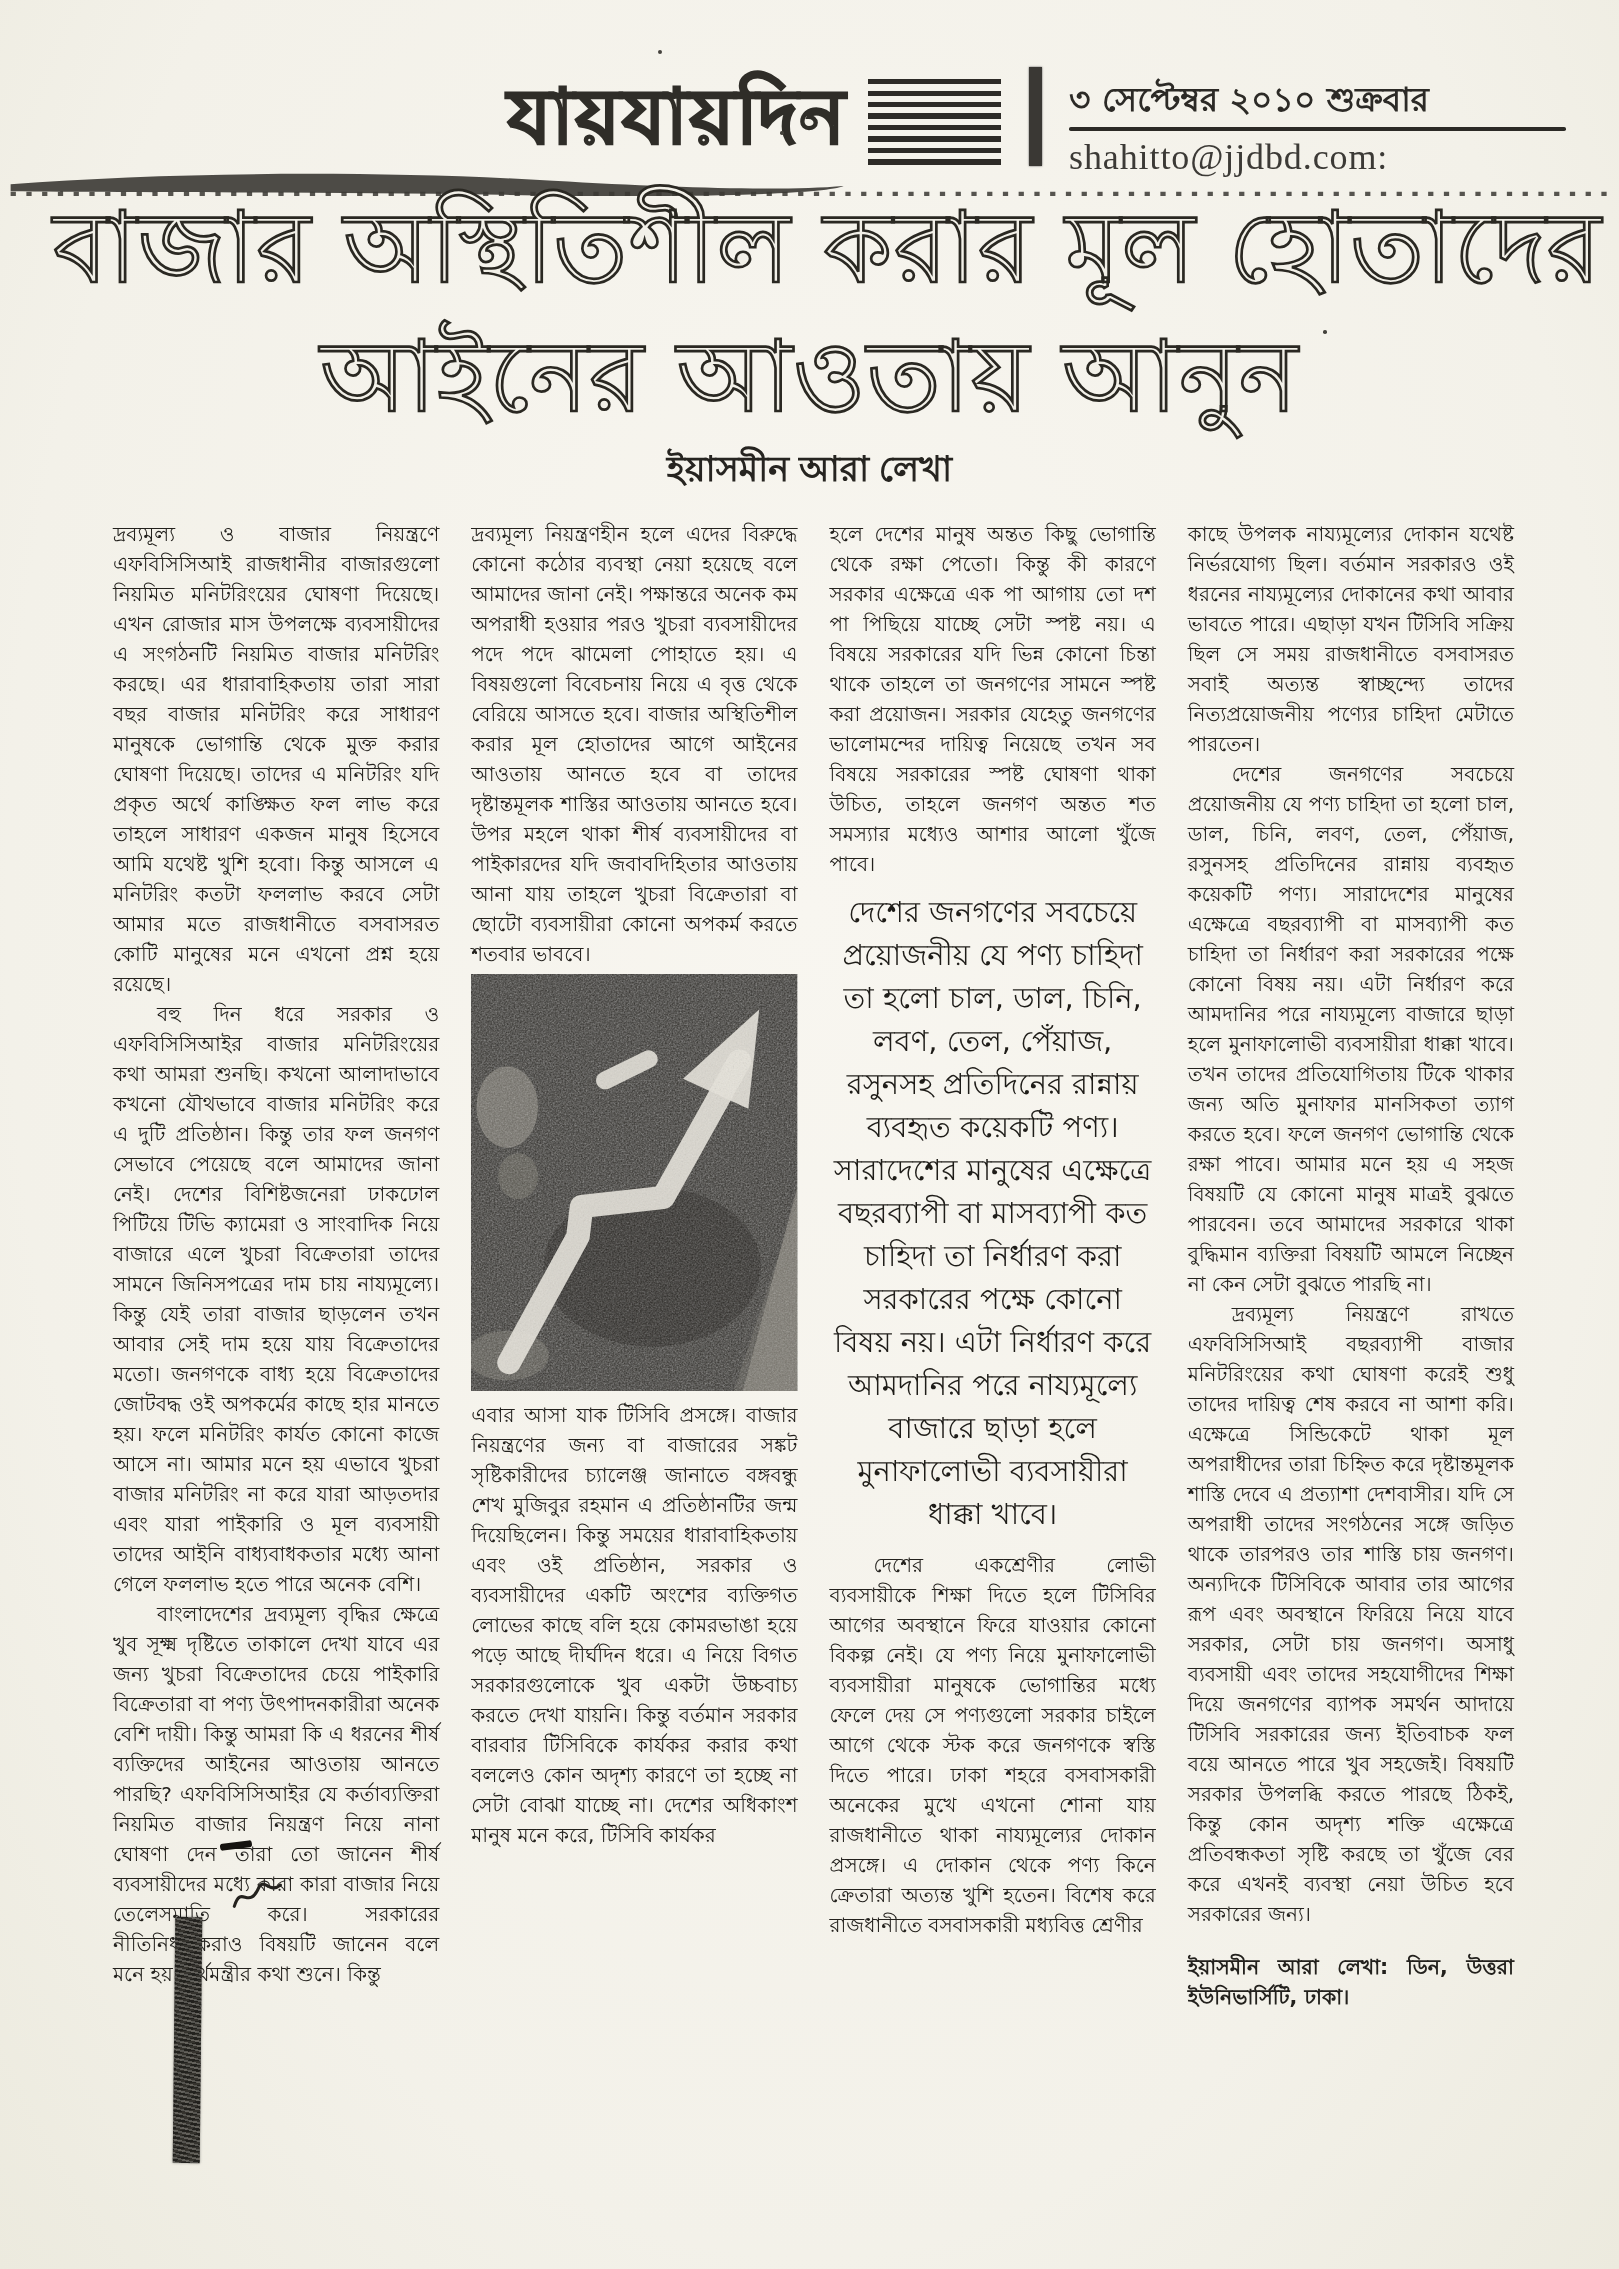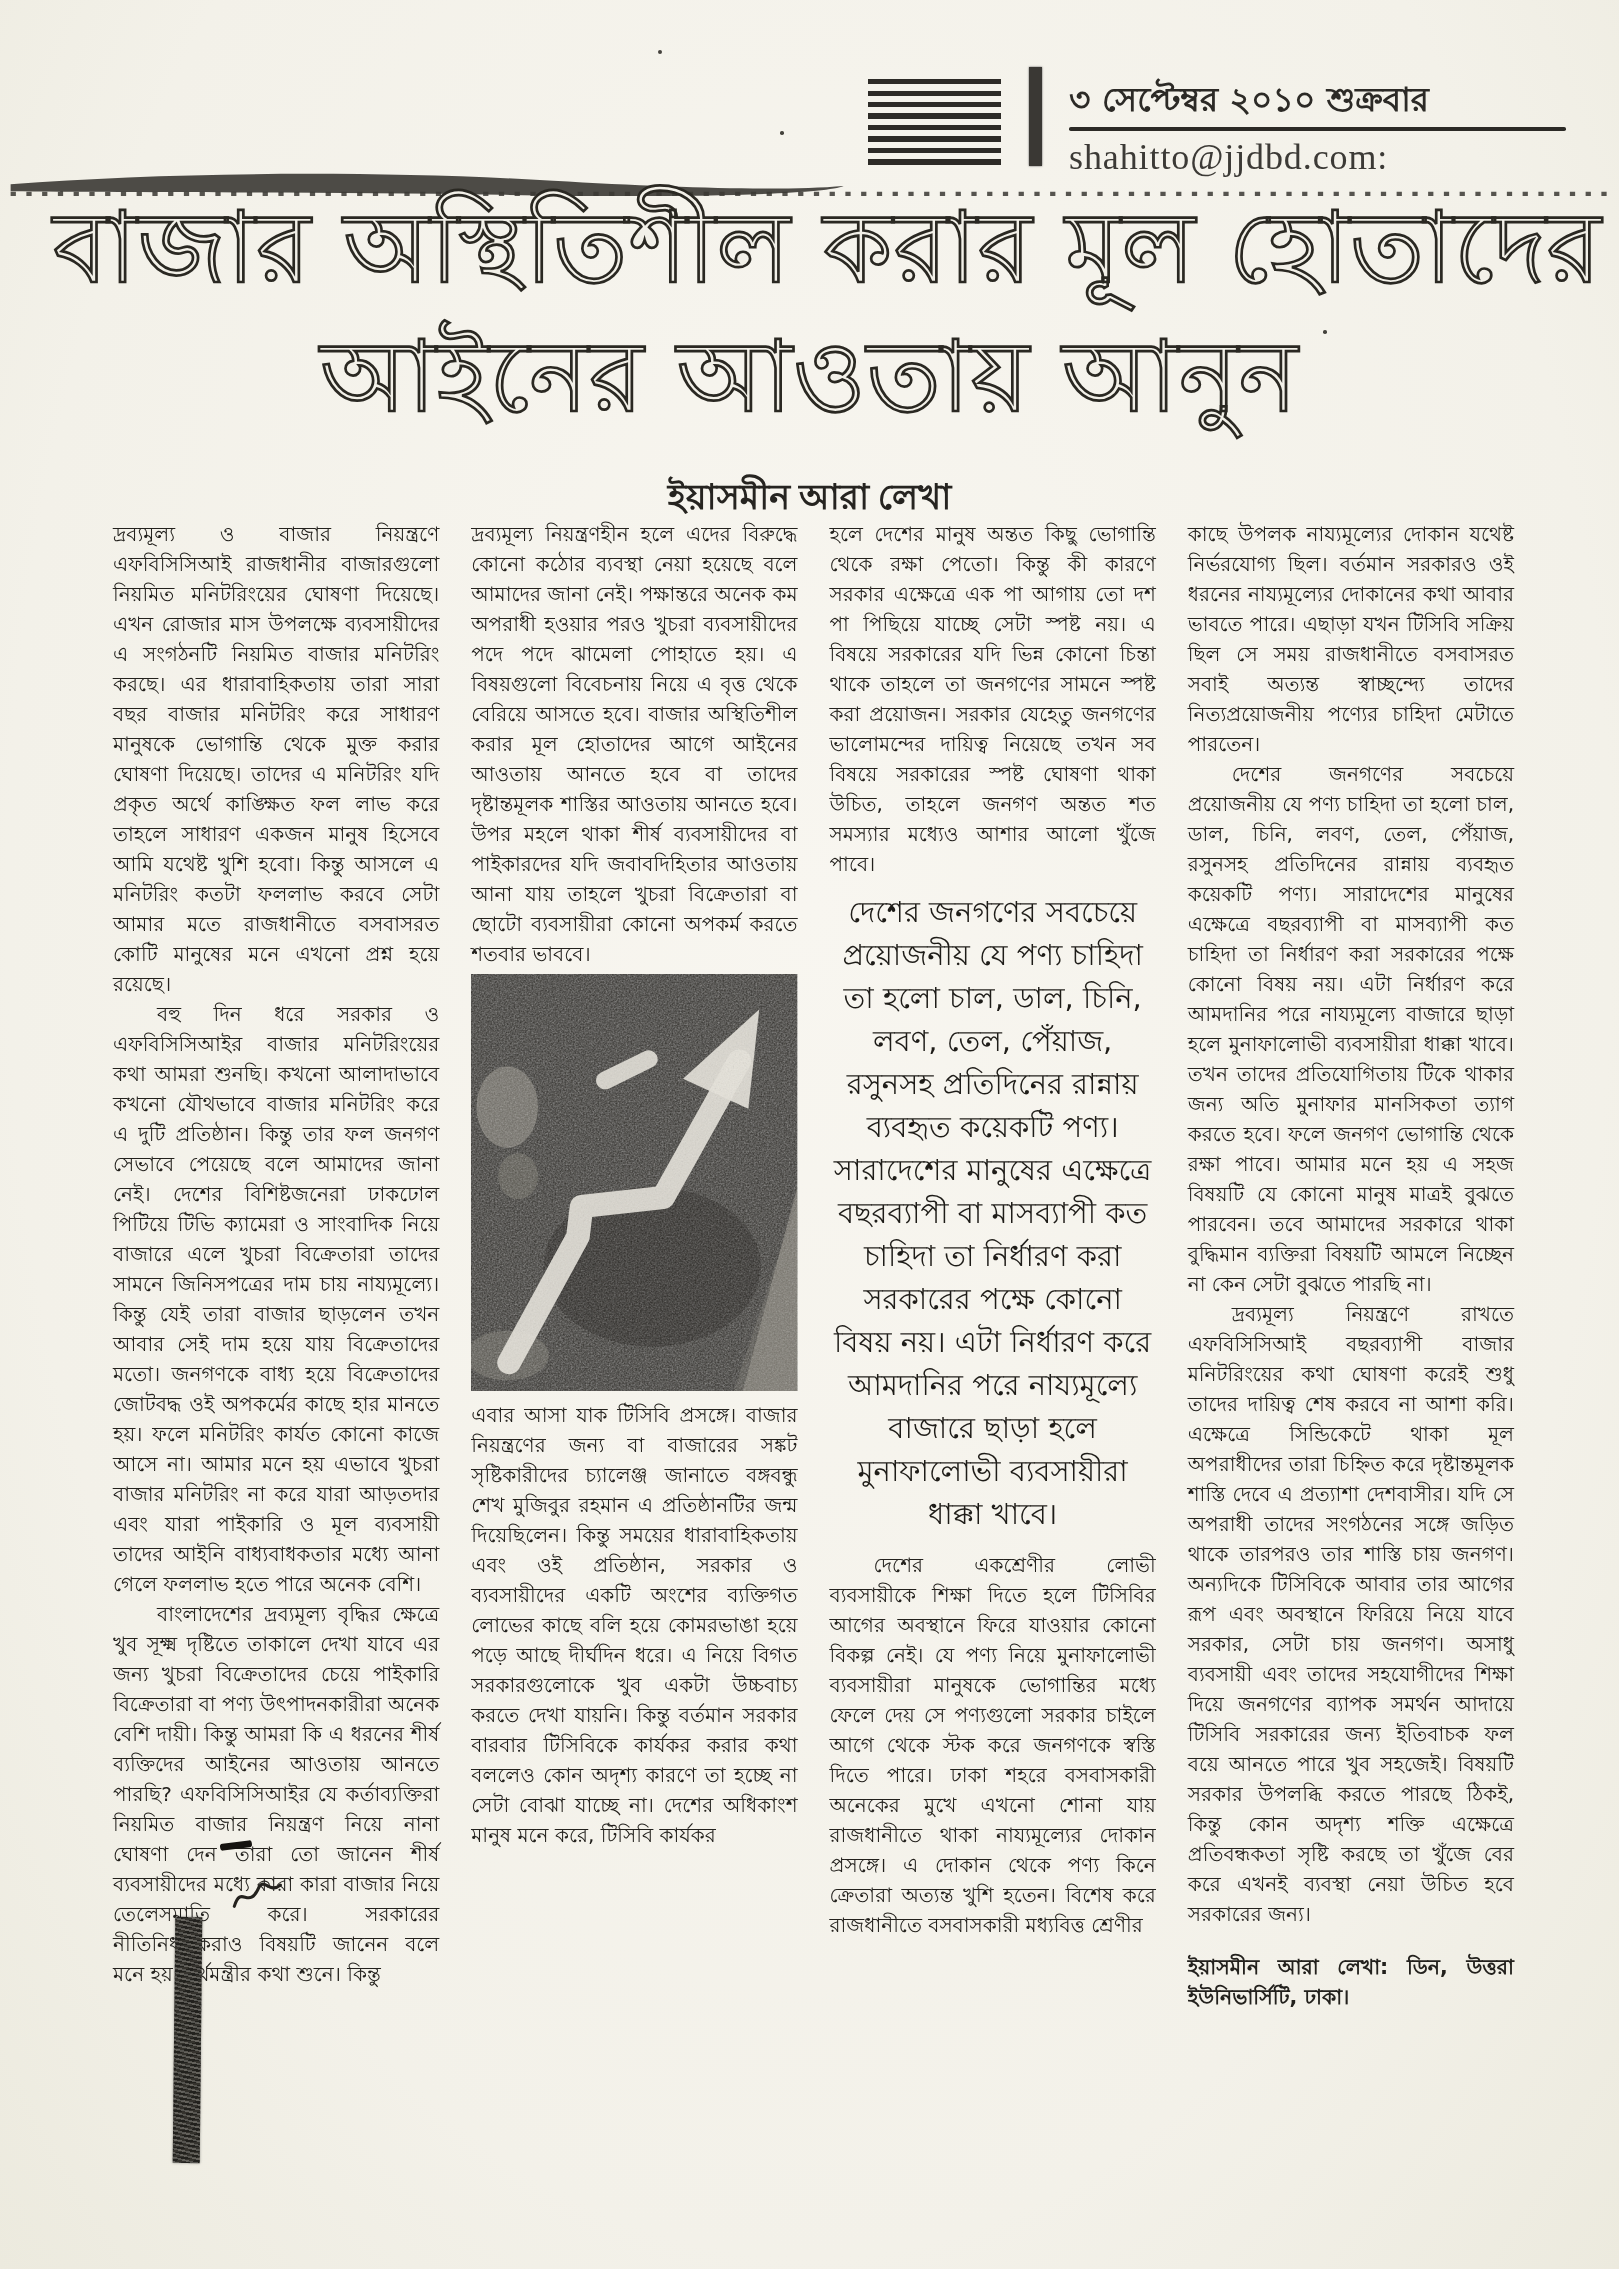--- a/index.html
+++ b/index.html
@@ -55,22 +55,21 @@
     letter-spacing:0.9px;
     white-space:nowrap;
   }
   @supports (-webkit-text-stroke: 2px #222){
     .headline-line{color:#f2f0e8;-webkit-text-stroke:2.7px #2a2822;}
     .logo{color:#f2f0e8;-webkit-text-stroke:2px #2f2d28;}
   }
   .byline{
     position:absolute;top:442px;left:53px;width:1513px;
     text-align:center;font-size:35px;font-weight:700;color:#262420;
-    font-family:Liberation Serif, serif;
-    margin-top:28px;
+    font-family:Liberation Sans, sans-serif;
   }
   
   .article-body{
     position:absolute;top:519px;left:113px;width:1401px;
     display:flex;gap:32px;
     text-align:justify;
   }
   .col{flex:1 1 0;min-width:0;}
   .col p{
     margin:0;
@@ -109,20 +108,21 @@
     box-shadow:0 0 2.7px rgba(0,0,0,.4);
   }
   .speck{position:absolute;background:#44423c;border-radius:50%;}
 </style>
 </head>
 <body>
 
 <div class="page">
 
   <div class="masthead">
+    <div class="logo">যায়যায়দিন</div>
     <div class="logo-stripes"></div>
     <div class="masthead-bar"></div>
     <div class="date-line">৩ সেপ্টেম্বর ২০১০ শুক্রবার</div>
     <div class="masthead-rule"></div>
     <div class="email-line">shahitto@jjdbd.com:</div>
   </div>
 
   <div class="decor-divider">
     <svg width="1619" height="35" viewBox="0 0 1826 40" xmlns="http://www.w3.org/2000/svg">
       <path d="M0,22 C180,8 420,6 620,18 C760,26 880,30 952,24 C930,34 760,38 560,34 C340,30 120,32 0,30 Z" fill="#3b3934" opacity="0.9"></path>

